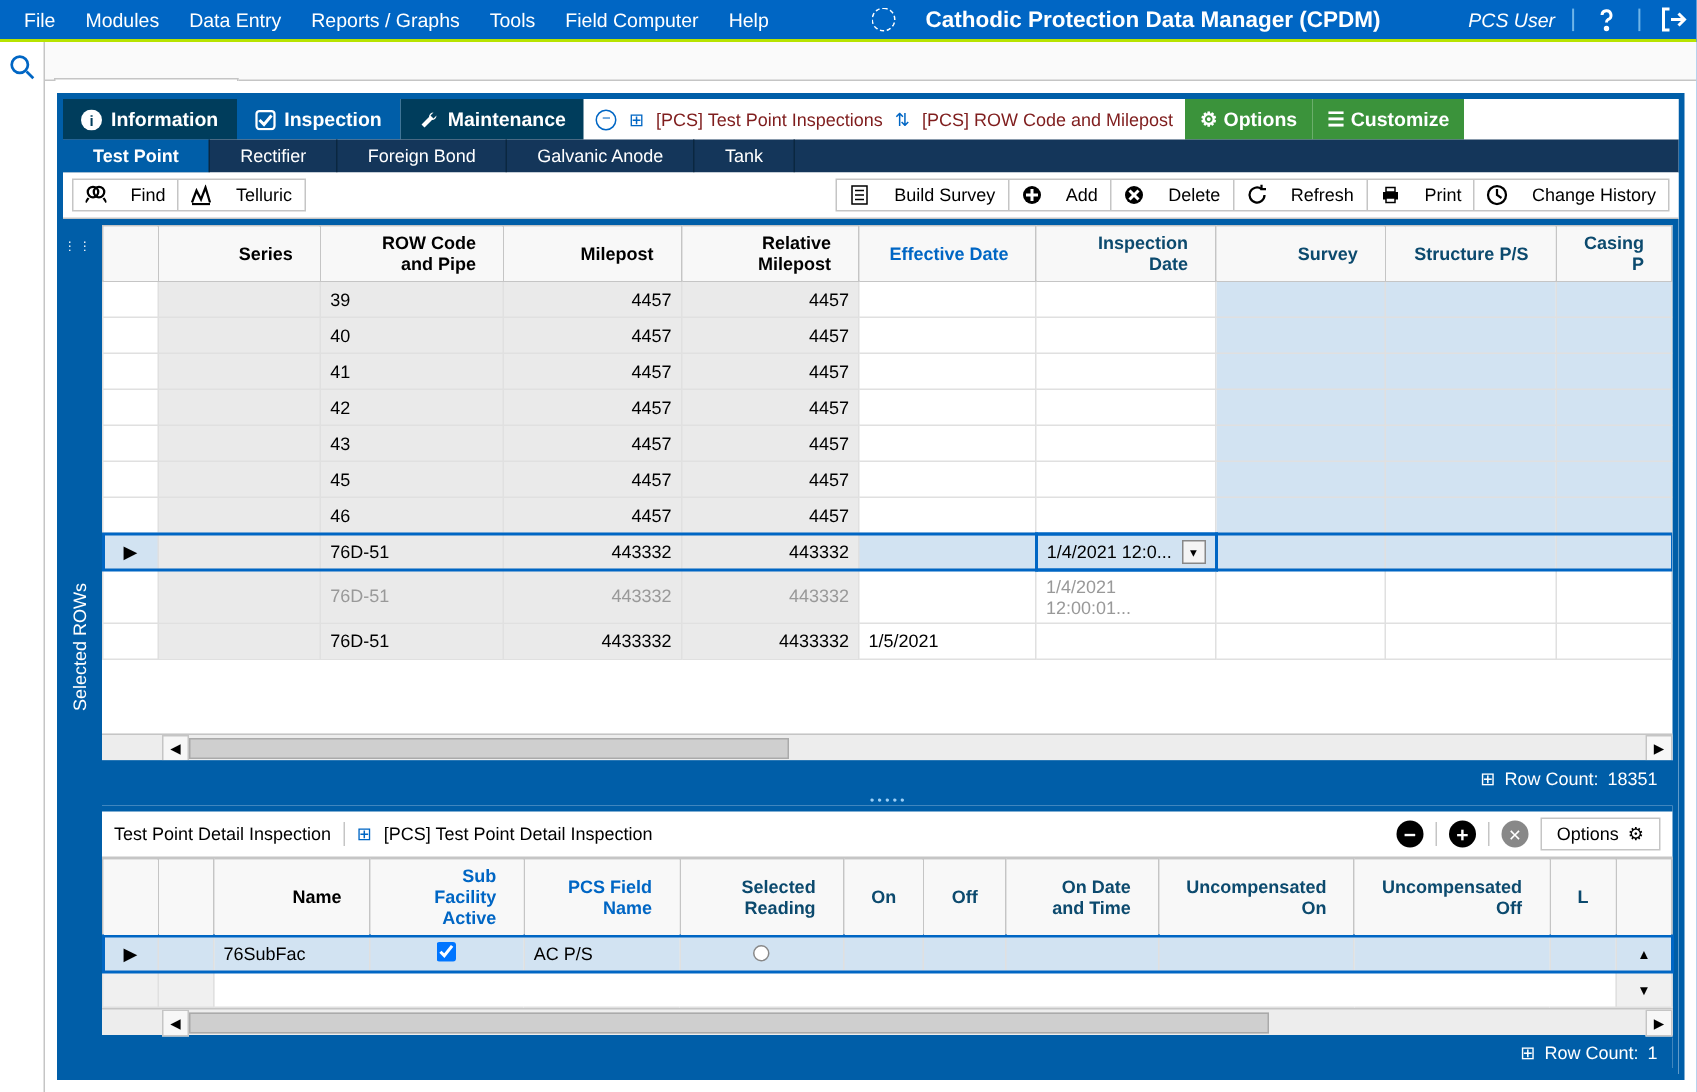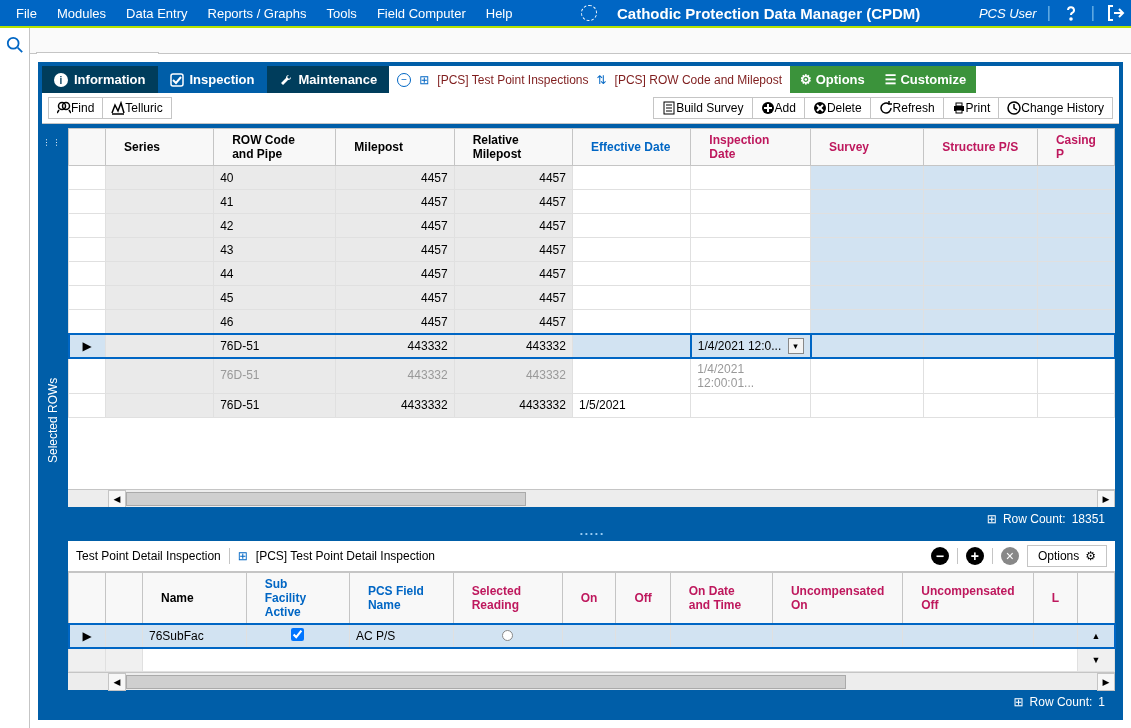--- a/index.html
+++ b/index.html
@@ -36,35 +36,35 @@
 .mode-tab svg { fill: #fff; }
 .mode-context { display: flex; align-items: center; gap: 8px; font-size: 12px; padding: 0 8px; color: #333; }
 .mode-context .link { color: #7f1d1d; }
 .mode-context .grid-mini { color: #0066c4; }
 .green-btn { background: #3b933b; color: #fff; padding: 6px 10px; font-size: 13px; font-weight: bold; cursor: pointer; display: flex; align-items: center; gap: 4px; }
 .green-btn:first-of-type { margin-left: auto; }
 .sub-tabs { display: flex; background: #14365a; }
 .sub-tab { padding: 4px 20px; font-size: 12px; color: #fff; cursor: pointer; border-right: 1px solid #0a2740; }
 .sub-tab.active { background: #005ea8; font-weight: bold; }
 .toolbar { display: flex; align-items: center; background: #fff; border-bottom: 1px solid #c5c5c5; padding: 4px 6px; gap: 4px; }
-.tool-btn { display: flex; align-items: center; gap: 0; font-size: 12px; padding: 3px 8px; cursor: pointer; border-right: 1px solid #c5c5c5; }
+.tool-btn { display: flex; align-items: center; gap: 16px; font-size: 12px; padding: 3px 8px; cursor: pointer; border-right: 1px solid #c5c5c5; }
 .tool-btn:last-child { border-right: none; }
 .tool-btn svg { width: 14px; height: 14px; }
 .toolbar .spacer { flex: 1; }
 .toolbar .toolgrp { border: 1px solid #c5c5c5; display: flex; }
 .grid-container { flex: 1; display: flex; overflow: hidden; }
 .side-label { width: 22px; background: #005ea8; color: #fff; writing-mode: vertical-rl; transform: rotate(180deg); display: flex; align-items: center; justify-content: center; font-size: 12px; cursor: pointer; position: relative; }
 .side-label .dots { position: absolute; bottom: 8px; font-size: 8px; letter-spacing: 2px; transform: rotate(90deg); }
 .grid-area { flex: 1; display: flex; flex-direction: column; padding: 4px; background: #005ea8; }
 .grid-inner { background: #fff; flex: 1; display: flex; flex-direction: column; overflow: hidden;}
 .grid-table-wrap { flex: 1; overflow: hidden; position: relative; }
 table.grid { border-collapse: collapse; width: 100%; font-size: 12px; }
-table.grid th { background: #f8f8f8; border: 1px solid #c5c5c5; padding: 4px 18px; text-align: left; font-weight: bold; position: sticky; top: 0; }
+table.grid th { background: #f8f8f8; border: 1px solid #c5c5c5; padding: 4px 18px; text-align: right; font-weight: bold; position: sticky; top: 0; }
 table.grid th.blue { color: #0066c4; }
-table.grid th.red { color: #be185d; }
+table.grid th.red { color: #0c4a6e; }
 table.grid td { border: 1px solid #e0e0e0; padding: 3px 6px; height: 24px; }
 table.grid tr.data td { background: #fff; }
 table.grid tr.data td.shade { background: #eaeaea; }
 table.grid tr.data td.blue-shade { background: #d2e3f2; }
 table.grid tr.sel td { background: #d2e3f2; }
 table.grid tr.sel { outline: 2px solid #0066c4; outline-offset: -1px; }
 table.grid tr.light td { color: #999; }
 table.grid td.row-handle { background: #f0f0f0; width: 18px; text-align: center; }
 table.grid td.row-handle.active { color: #000; }
 .hscroll { height: 18px; background: #ededed; display: flex; align-items: center; border-top: 1px solid #c5c5c5; }
@@ -174,20 +174,27 @@
             <div class="green-btn">
               <span>⚙</span>
               <span>Options</span>
             </div>
             <div class="green-btn">
               <span>☰</span>
               <span>Customize</span>
             </div>
           </div>
 
+          <div class="sub-tabs">
+            <div class="sub-tab active">Test Point</div>
+            <div class="sub-tab">Rectifier</div>
+            <div class="sub-tab">Foreign Bond</div>
+            <div class="sub-tab">Galvanic Anode</div>
+            <div class="sub-tab">Tank</div>
+          </div>
 
           <div class="toolbar">
             <div class="toolgrp">
               <div class="tool-btn">
                 <svg viewBox="0 0 14 14" fill="#000">
                     <circle cx="5" cy="5" r="3.5" fill="none" stroke="#000" stroke-width="1.5"></circle>
                     <circle cx="9" cy="5" r="3.5" fill="none" stroke="#000" stroke-width="1.5"></circle>
                     <line x1="2" y1="9" x2="0" y2="12" stroke="#000" stroke-width="1.5"></line>
                     <line x1="12" y1="9" x2="14" y2="12" stroke="#000" stroke-width="1.5"></line>
                   </svg>
@@ -273,20 +280,32 @@
                     <th style="width:120px;" class="red">Inspection Date</th>
                     <th style="width:115px;" class="red">Survey</th>
                     <th style="width:115px;" class="red">Structure P/S</th>
                     <th style="width:60px;" class="red">Casing P</th>
                   </tr>
                 </thead>
                 <tbody id="grid-body">
                         <tr class="data">
                           <td class="row-handle "></td>
                           <td class="shade"></td>
+                          <td class="shade">39</td>
+                          <td class="shade" style="text-align:right;">4457</td>
+                          <td class="shade" style="text-align:right;">4457</td>
+                          <td></td>
+                          <td></td>
+                          <td class="blue-shade"></td>
+                          <td class="blue-shade"></td>
+                          <td class="blue-shade"></td>
+                        </tr>
+                        <tr class="data">
+                          <td class="row-handle "></td>
+                          <td class="shade"></td>
                           <td class="shade">40</td>
                           <td class="shade" style="text-align:right;">4457</td>
                           <td class="shade" style="text-align:right;">4457</td>
                           <td></td>
                           <td></td>
                           <td class="blue-shade"></td>
                           <td class="blue-shade"></td>
                           <td class="blue-shade"></td>
                         </tr>
                         <tr class="data">
@@ -310,32 +329,20 @@
                           <td></td>
                           <td></td>
                           <td class="blue-shade"></td>
                           <td class="blue-shade"></td>
                           <td class="blue-shade"></td>
                         </tr>
                         <tr class="data">
                           <td class="row-handle "></td>
                           <td class="shade"></td>
                           <td class="shade">43</td>
-                          <td class="shade" style="text-align:right;">4457</td>
-                          <td class="shade" style="text-align:right;">4457</td>
-                          <td></td>
-                          <td></td>
-                          <td class="blue-shade"></td>
-                          <td class="blue-shade"></td>
-                          <td class="blue-shade"></td>
-                        </tr>
-                        <tr class="data">
-                          <td class="row-handle "></td>
-                          <td class="shade"></td>
-                          <td class="shade">44</td>
                           <td class="shade" style="text-align:right;">4457</td>
                           <td class="shade" style="text-align:right;">4457</td>
                           <td></td>
                           <td></td>
                           <td class="blue-shade"></td>
                           <td class="blue-shade"></td>
                           <td class="blue-shade"></td>
                         </tr>
                         <tr class="data">
                           <td class="row-handle "></td>

